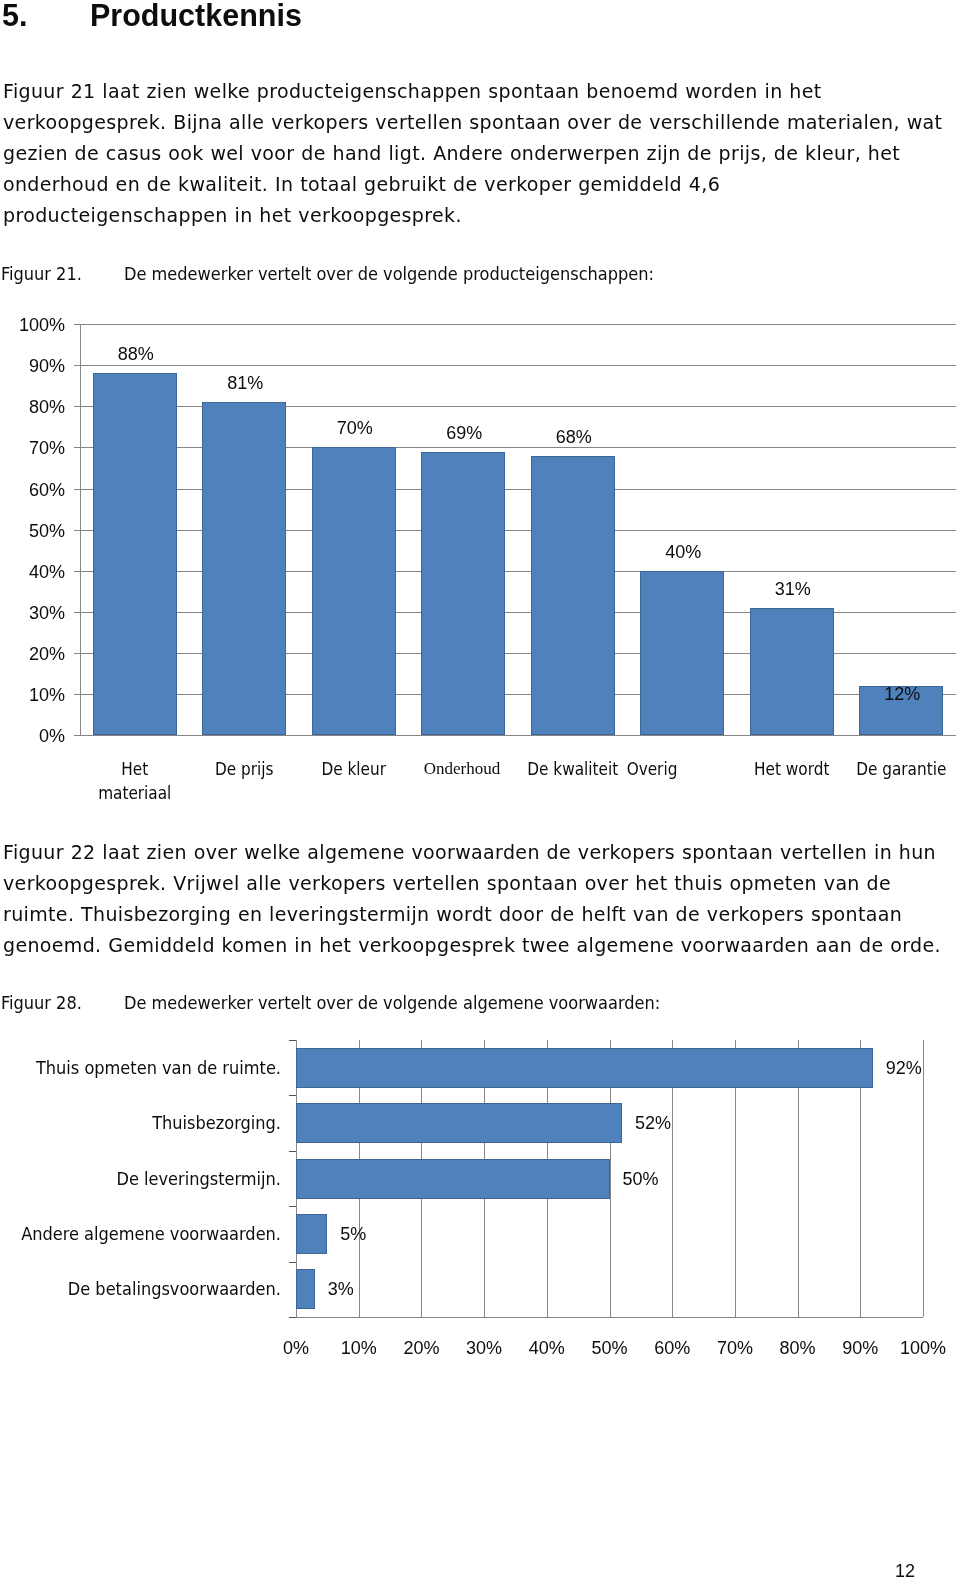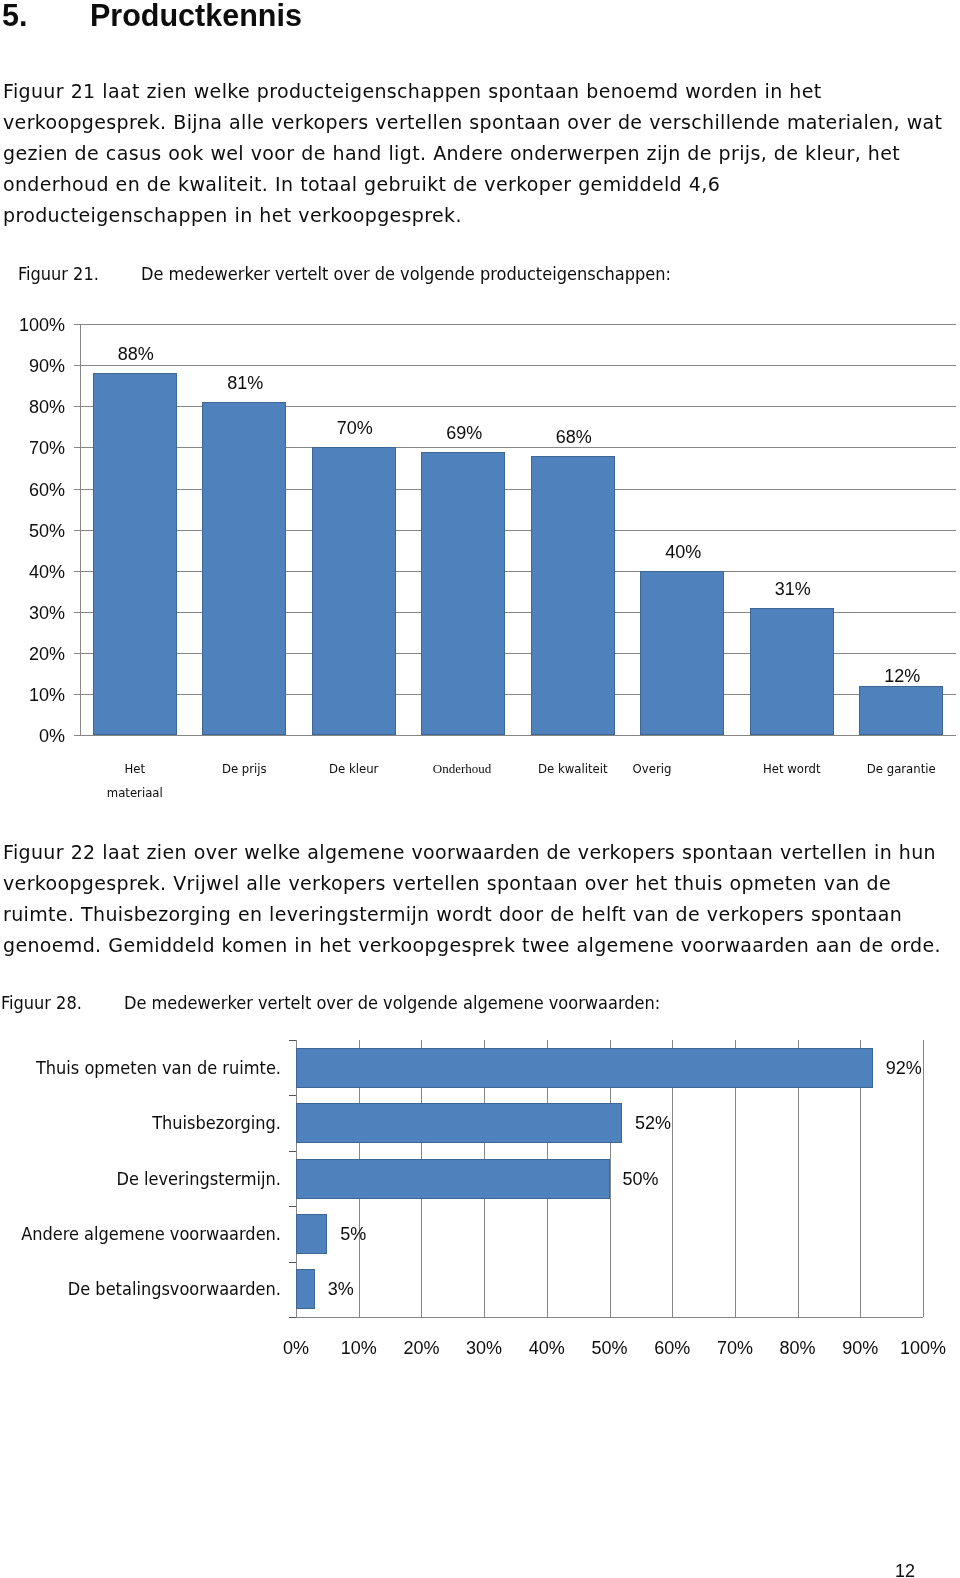--- a/index.html
+++ b/index.html
@@ -12,32 +12,32 @@
   .h1 .num{display:inline-block;width:88px;}
 
   
   .para{position:absolute;left:3px;width:945px;font-size:19px;line-height:31px;letter-spacing:0.35px;word-spacing:0.4px;}
   #para1{top:76px;}
   #para2{top:837px;}
 
   
   .cap{position:absolute;left:1px;font-size:18px;line-height:20px;white-space:pre;letter-spacing:0px;font-family:"DejaVu Sans Condensed","DejaVu Sans",sans-serif;}
   .cap .lbl{display:inline-block;width:123px;}
-  #cap1{top:264px;padding-left:17px;}
+  #cap1{top:264px;}
   #cap2{top:993px;}
 
   
   #chart1{position:absolute;left:0;top:0;width:960px;height:1578px;}
   .c1-grid{position:absolute;left:0;width:876px;height:1px;background:#868686;}
   .c1-axis{position:absolute;left:80px;top:324px;width:1px;height:411px;background:#868686;}
   .c1-tick{position:absolute;width:6px;height:1px;background:#868686;}
   .c1-bar{position:absolute;width:84px;background:#4f81bd;border:1px solid #3e6795;box-sizing:border-box;}
   .c1-ylab{position:absolute;width:64px;text-align:right;line-height:18px;font-size:18px;font-family:"Liberation Sans",sans-serif;}
   .c1-dlab{position:absolute;width:110px;text-align:center;line-height:18px;font-size:18px;font-family:Liberation Sans, sans-serif;}
-  .c1-xlab{position:absolute;width:160px;text-align:center;font-size:13px;line-height:24px;font-family:"DejaVu Sans Condensed","DejaVu Sans",sans-serif;}
+  .c1-xlab{position:absolute;width:160px;text-align:center;font-size:17px;line-height:24px;font-family:"DejaVu Sans Condensed","DejaVu Sans",sans-serif;}
 
   
   #chart2{position:absolute;left:0;top:0;width:960px;height:1578px;}
   .c2-grid{position:absolute;top:1040px;width:1px;height:277px;background:#868686;}
   .c2-axisy{position:absolute;left:296px;top:1040px;width:1px;height:277px;background:#868686;}
   .c2-axisx{position:absolute;left:296px;top:1317px;width:627px;height:1px;background:#868686;}
   .c2-tick{position:absolute;left:289px;width:7px;height:1px;background:#555;}
   .c2-bar{position:absolute;height:40px;background:#4f81bd;border:1px solid #3e6795;box-sizing:border-box;}
   .c2-ylab{position:absolute;right:679px;width:340px;text-align:right;font-size:18px;line-height:18px;font-family:"DejaVu Sans Condensed","DejaVu Sans",sans-serif;}
   .c2-dlab{position:absolute;font-size:18px;line-height:18px;font-family:"Liberation Sans",sans-serif;}
@@ -122,21 +122,21 @@
       <div class="c1-dlab" style="left: 628.25px; top: 542.78px;">40%</div>
       <div class="c1-xlab" style="left: 572px; top: 757.3px;">
         <div>Overig</div>
       </div>
       <div class="c1-bar" style="left: 749.75px; top: 607.797px; height: 127.503px; background: rgb(79, 129, 189); border-color: rgb(62, 103, 149);"></div>
       <div class="c1-dlab" style="left: 737.75px; top: 579.797px;">31%</div>
       <div class="c1-xlab" style="left: 711.75px; top: 757.3px;">
         <div>Het wordt</div>
       </div>
       <div class="c1-bar" style="left: 859.25px; top: 685.944px; height: 49.356px; background: rgb(79, 129, 189); border-color: rgb(62, 103, 149);"></div>
-      <div class="c1-dlab" style="left: 847.25px; top: 667px;">12%</div>
+      <div class="c1-dlab" style="left: 847.25px; top: 685px;">12%</div>
       <div class="c1-xlab" style="left: 821.25px; top: 757.3px;">
         <div>De garantie</div>
       </div>
     </div>
 
   <div class="para" id="para2">Figuur 22 laat zien over welke algemene voorwaarden de verkopers spontaan vertellen in hun verkoopgesprek. Vrijwel alle verkopers vertellen spontaan over het thuis opmeten van de ruimte. Thuisbezorging en leveringstermijn wordt door de helft van de verkopers spontaan genoemd. Gemiddeld komen in het verkoopgesprek twee algemene voorwaarden aan de orde.</div>
 
   <div class="cap" id="cap2"><span class="lbl">Figuur 28.</span><span>De medewerker vertelt over de volgende algemene voorwaarden:</span></div>
 
   <div id="chart2">

